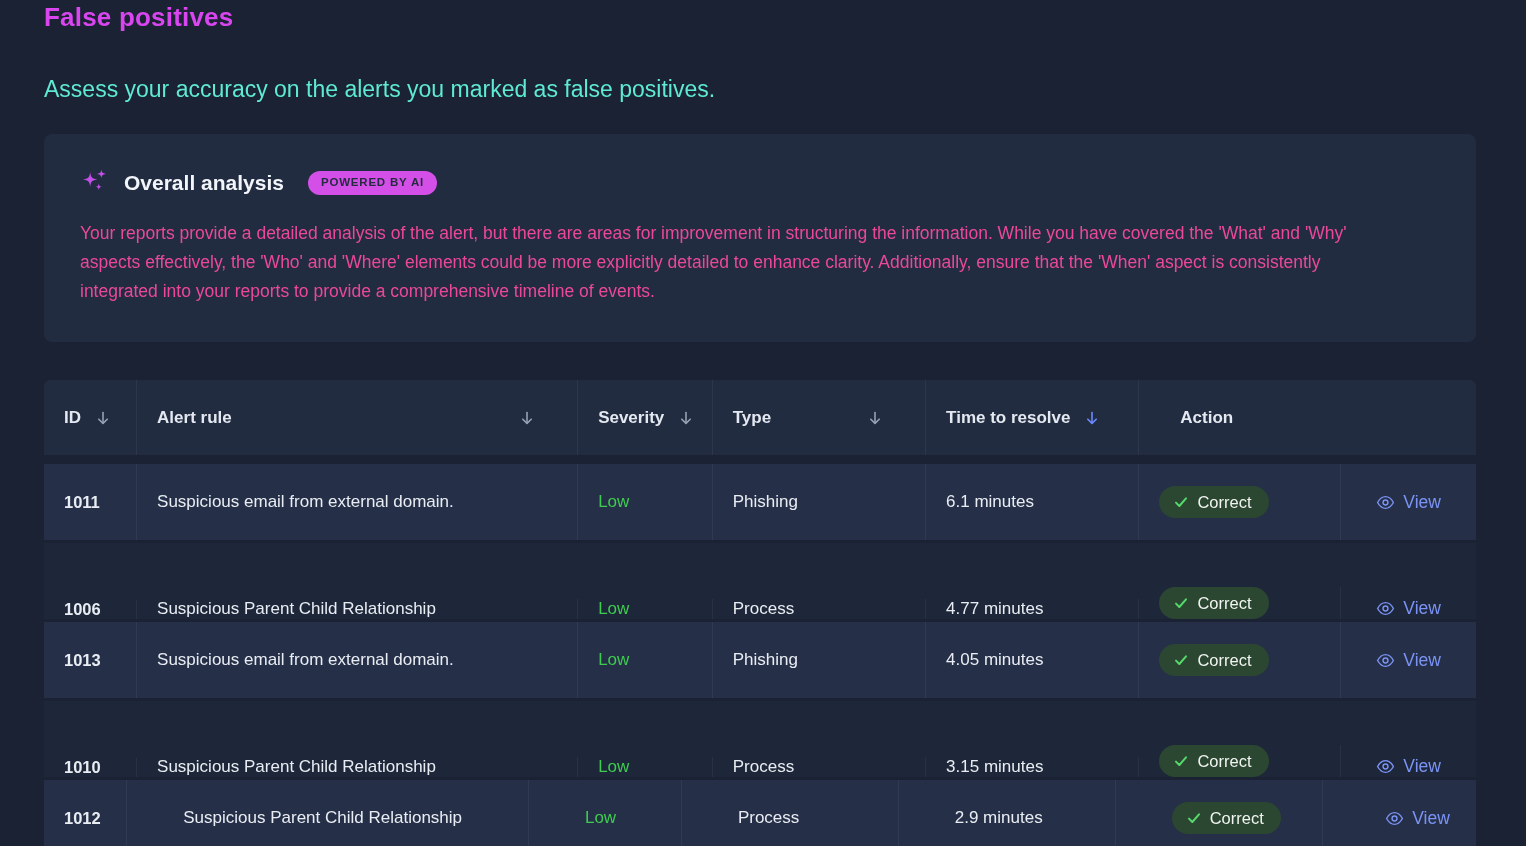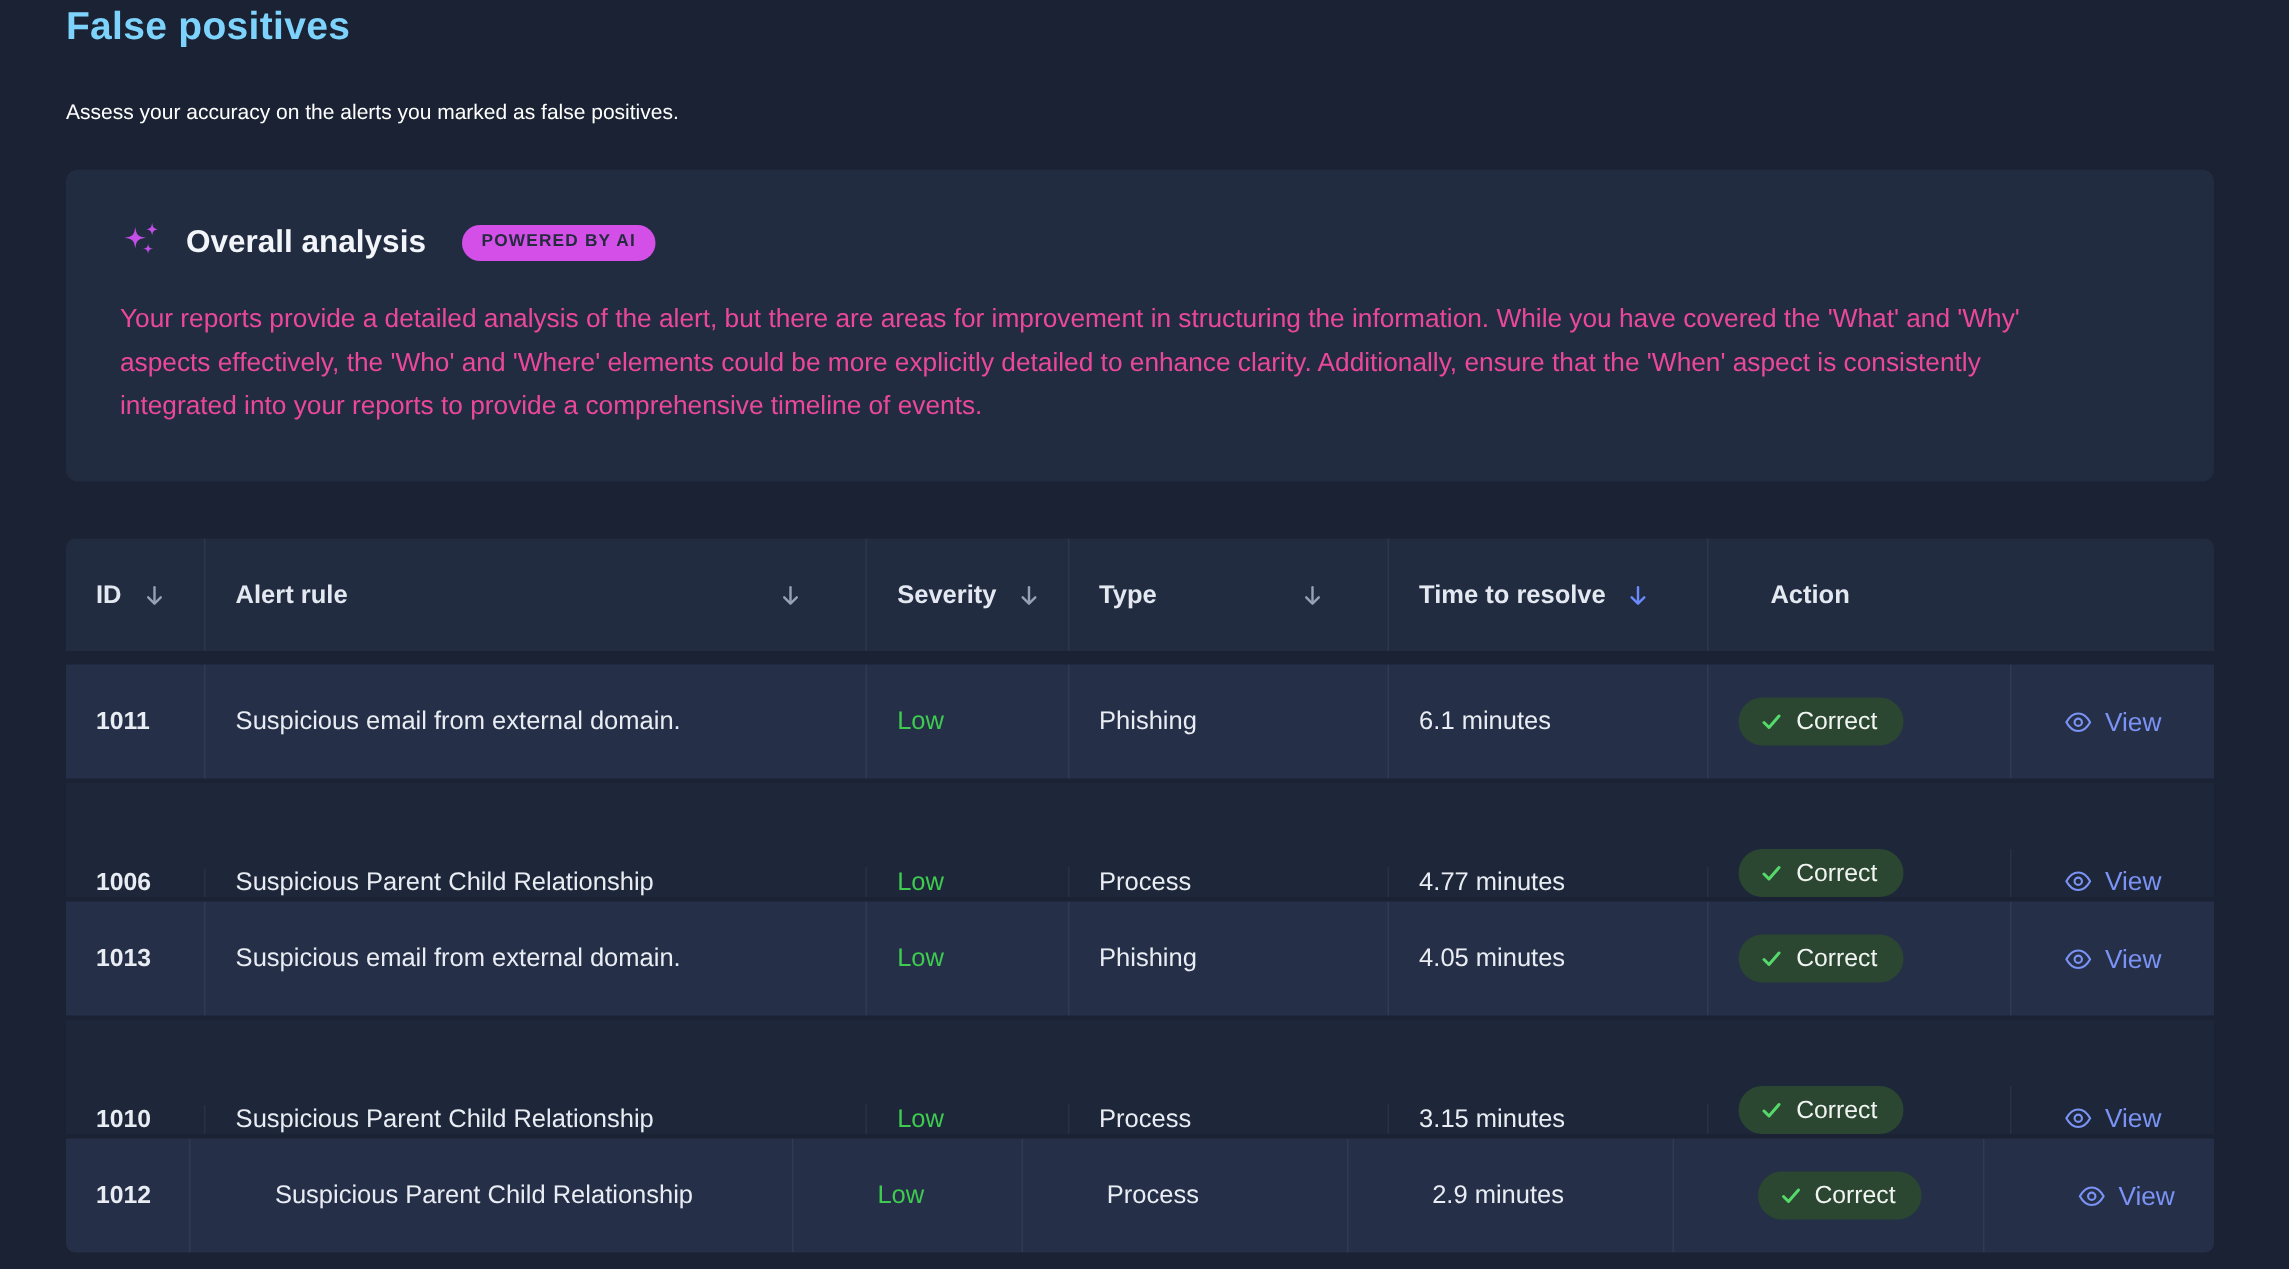--- a/index.html
+++ b/index.html
@@ -6,24 +6,24 @@
   html,body { width:1526px; height:846px; overflow:hidden; }
   body {
     background:#1a2233;
     font-family:"Liberation Sans", sans-serif;
     color:#e9edf3;
   }
   .content { padding:2px 50px 0 44px; }
 
   
   .page-title {
-    font-size:26px; font-weight:700; color:#7dd3fc; letter-spacing:0.2px;
+    font-size:26px; font-weight:700; color:#d946ef; letter-spacing:0.2px;
   }
   .page-subtitle {
-    margin-top:33px; font-size:14px; color:#ffffff;
+    margin-top:43px; font-size:23px; color:#5eead4;
   }
 
   
   .analysis-card {
     margin-top:31px;
     background:#222c41;
     border-radius:8px;
     padding:34px 86px 36px 36px;
     width:1432px;
   }

